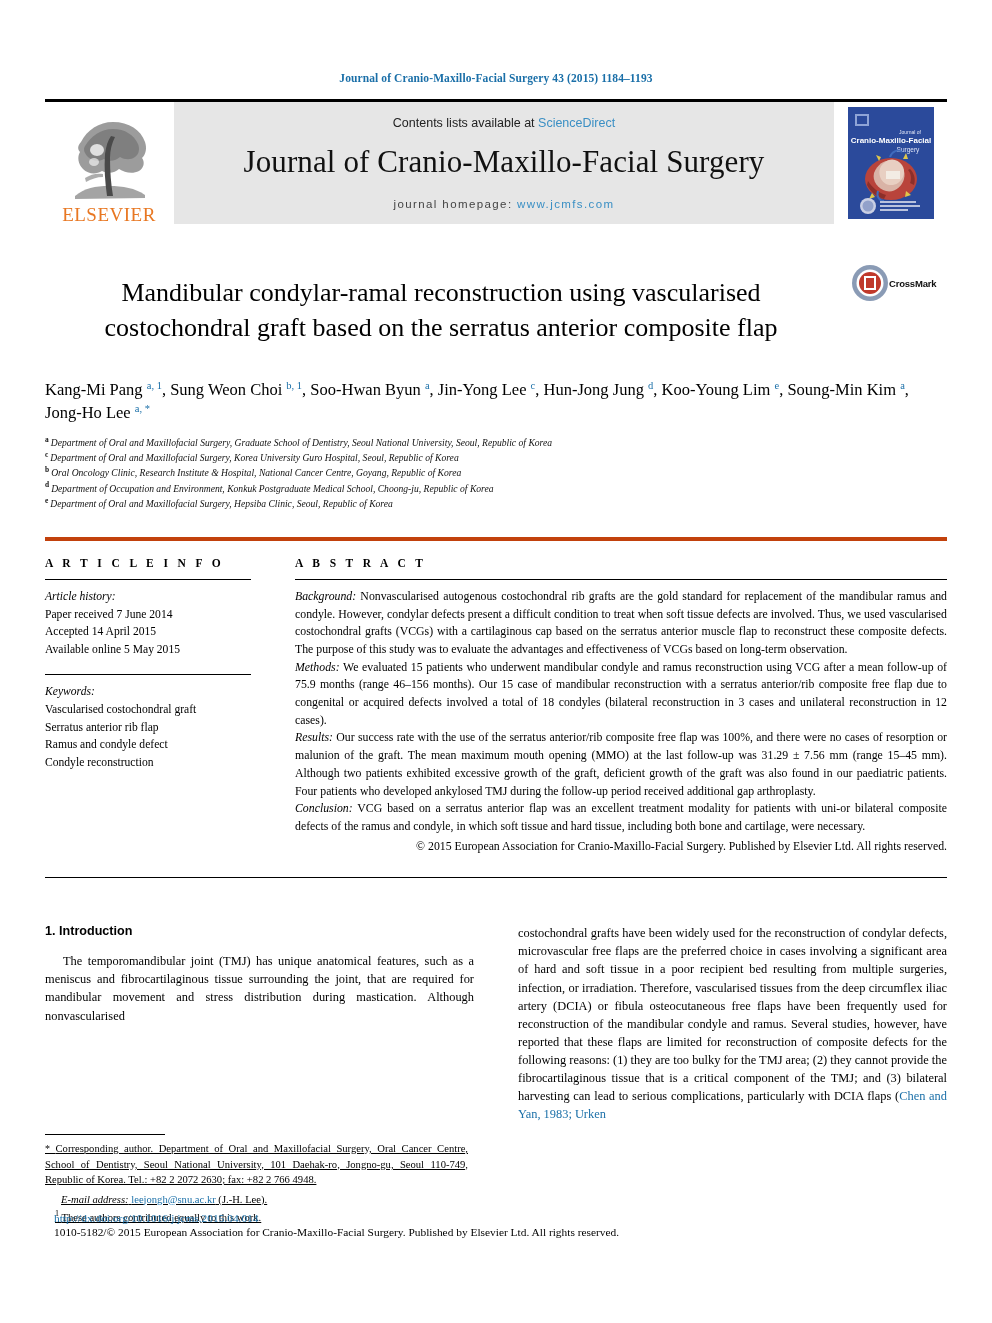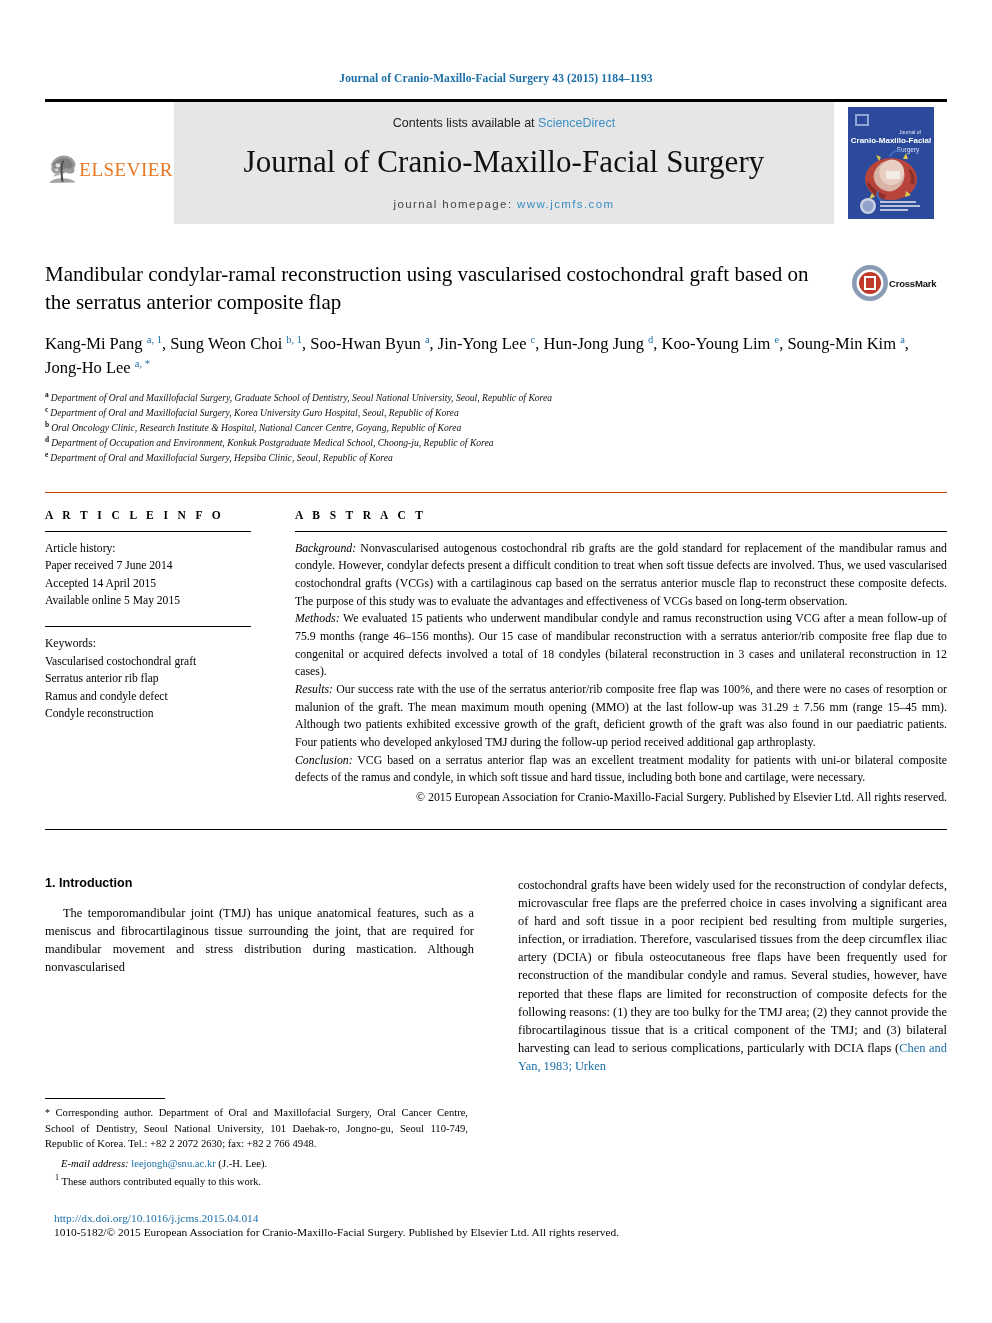--- a/index.html
+++ b/index.html
@@ -39,22 +39,23 @@
     margin-top: 15px;
     border-top: 3px solid #000;
     display: flex;
     align-items: stretch;
     height: 122px;
   }
   .masthead-logo {
     width: 128px;
     flex: 0 0 128px;
     display: flex;
+    flex-direction: column;
     align-items: center;
-    justify-content: flex-start;
+    justify-content: flex-end;
     padding-top: 12px;
     box-sizing: border-box;
   }
   .elsevier-tree {
     width: 96px;
     height: 88px;
     display: block;
   }
   .elsevier-word {
     font-family: "Liberation Serif", serif;
@@ -115,26 +116,27 @@
 
   
   .title-wrap {
     display: flex;
     align-items: flex-start;
     margin-top: 36px;
   }
   .article-title {
     flex: 1 1 auto;
     font-family: "Liberation Serif", serif;
-    font-size: 21px;
+    font-size: 26px;
     line-height: 1.34;
     font-weight: normal;
-    margin: 0;
+    margin: 16px;
     padding-right: 14px;
     color: #000;
+    text-align: center;
   }
   .crossmark {
     flex: 0 0 96px;
     display: flex;
     align-items: center;
     gap: 0;
     padding-top: 4px;
   }
   .crossmark-logo {
     width: 38px;
@@ -180,21 +182,21 @@
     font-size: 7.4px;
     vertical-align: super;
     line-height: 0;
     margin-right: 2px;
   }
 
   
   .info-abstract {
     display: flex;
     margin-top: 26px;
-    border-top: 1px solid #c2410c;
+    border-top: 4px solid #c2410c;
     padding-top: 0;
   }
   .col-info {
     flex: 0 0 228px;
     padding-right: 22px;
     box-sizing: border-box;
   }
   .col-abstract {
     flex: 1 1 auto;
     padding-left: 22px;
@@ -212,20 +214,21 @@
     border-top: 1px solid #000;
     margin: 0 0 8px 0;
   }
   .info-block {
     font-family: "Liberation Serif", serif;
     font-size: 11.6px;
     line-height: 1.52;
     margin-bottom: 16px;
   }
   .info-block .lbl {
+    font-style: italic;
     display: block;
   }
   .info-block .val {
     display: block;
   }
   .abstract-body {
     font-family: "Liberation Serif", serif;
     font-size: 11.8px;
     line-height: 1.50;
     text-align: justify;
@@ -277,21 +280,22 @@
   }
   .link {
     color: #1a6fa8;
   }
 
   
   .footnote-area {
     position: absolute;
     left: 45px;
     width: 423px;
-    top: 1098px;
+    top: 1134px;
+    text-decoration: underline;
   }
   .footnote-rule {
     border-top: 1px solid #000;
     width: 120px;
     margin-bottom: 6px;
   }
   .footnote {
     font-family: "Liberation Serif", serif;
     font-size: 10.6px;
     line-height: 1.46;

